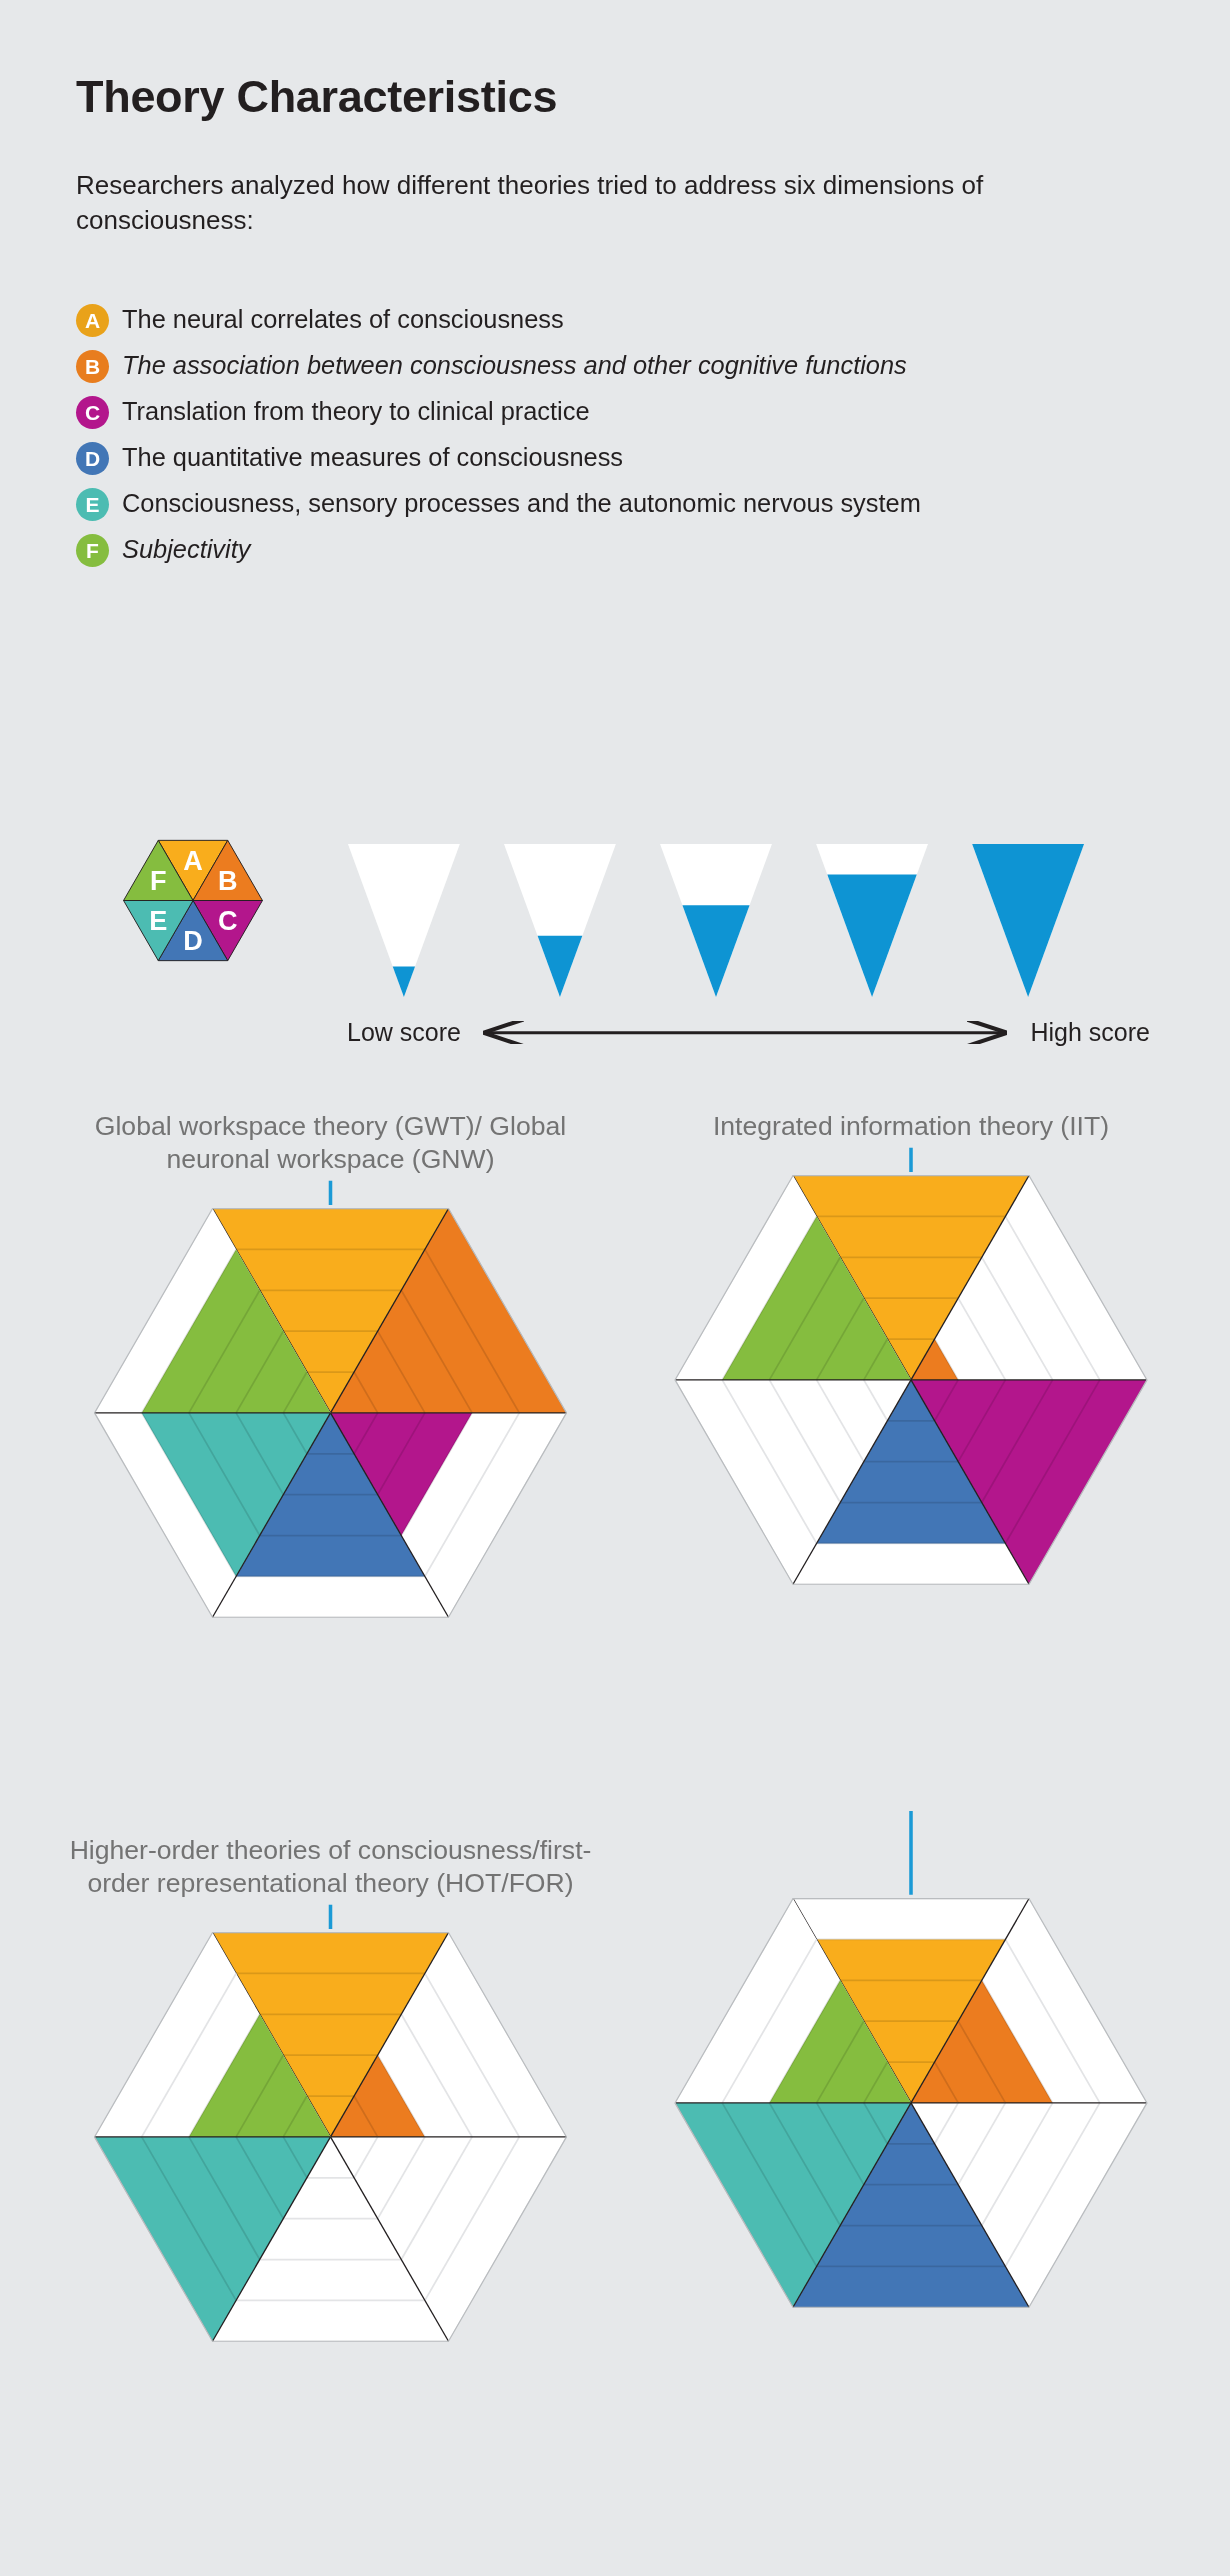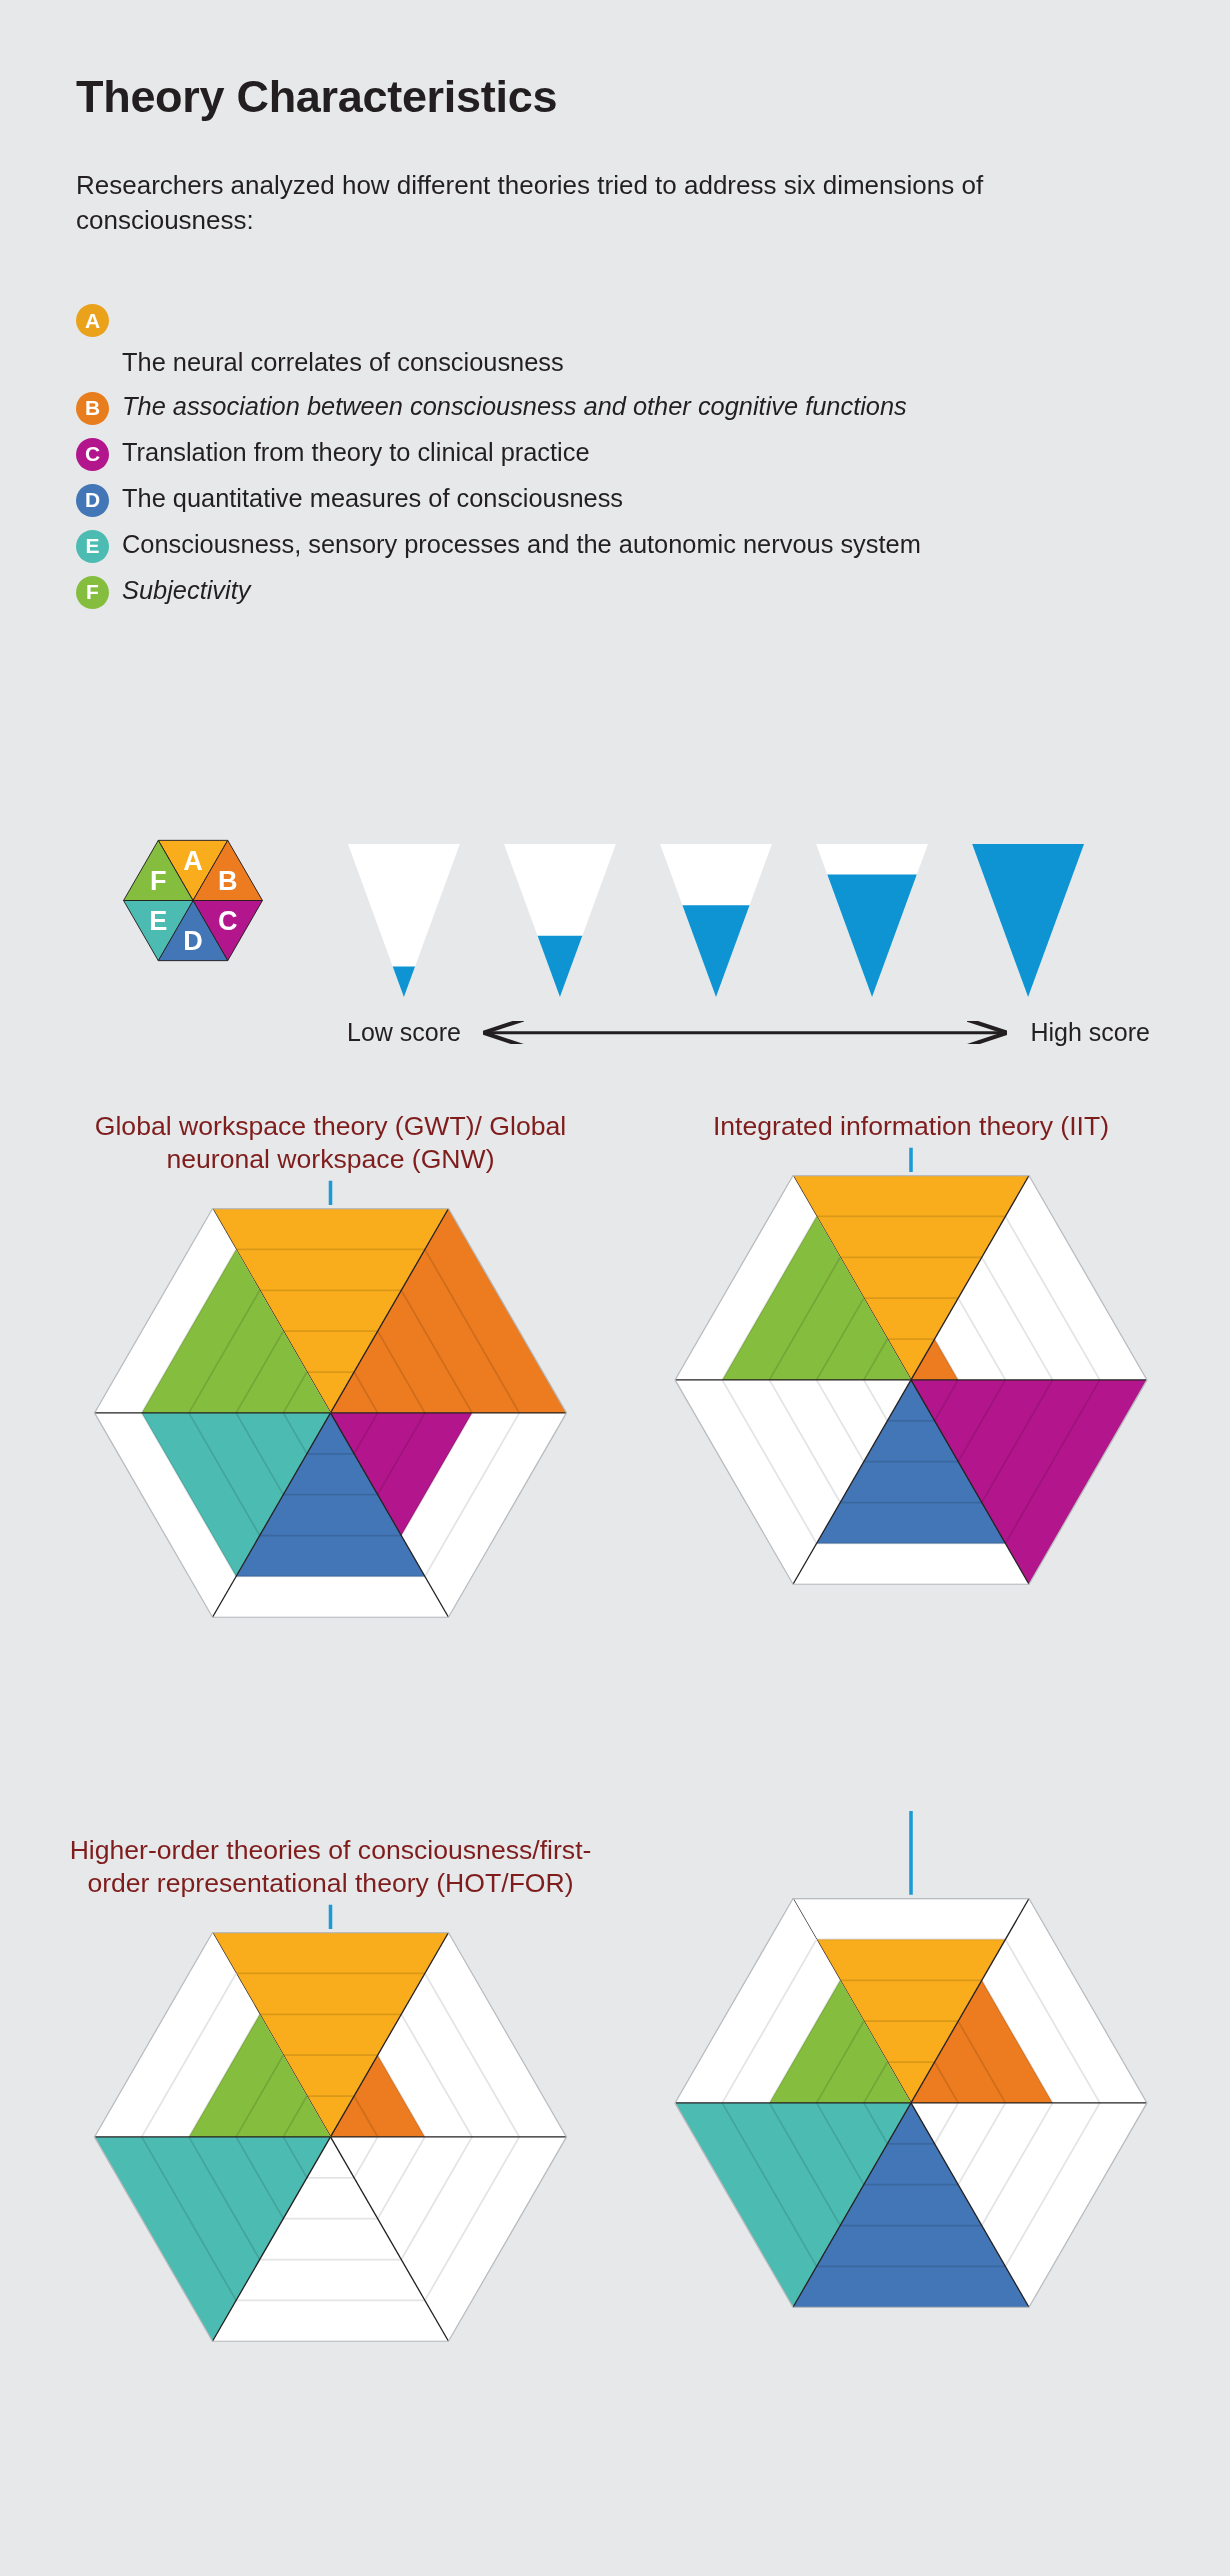--- a/index.html
+++ b/index.html
@@ -45,37 +45,37 @@
   .scale-labels{
     position:absolute;left:347px;top:1018px;width:803px;
     display:flex;align-items:center;justify-content:flex-end;
   }
   .scale-label{font-size:25px;color:#231f20;white-space:nowrap;}
   .arrow-wrap{flex:1;margin:0 16.5px;display:flex;align-items:center;}
 
   
   .chart{position:absolute;}
   .chart-title{
-    text-align:center;font-size:26.6px;line-height:1.24;color:#7f1d1d;
+    text-align:center;font-size:26.6px;line-height:1.24;color:#737373;
   }
   .chart-svg{display:block;margin:0 auto;}
   .stem{display:block;margin:0 auto;}
 </style>
 </head>
 <body>
 
 <div class="page">
 
   <div class="title">Theory Characteristics</div>
   <div class="intro">Researchers analyzed how different theories tried to address six dimensions of consciousness:</div>
 
   <div class="legend" id="legend">
       <div class="legend-item">
         <div class="badge" style="background: rgb(233, 162, 26);">A</div>
-        <div class="legend-text" style="max-width: 1003px; margin-top: 43px;">The neural correlates of consciousness</div>
+        <div class="legend-text" style="max-width: 1003px;">The neural correlates of consciousness</div>
       </div>
       <div class="legend-item">
         <div class="badge" style="background: rgb(232, 125, 30);">B</div>
         <div class="legend-text" style="max-width: 1003px; font-style: italic;">The association between consciousness and other cognitive functions</div>
       </div>
       <div class="legend-item">
         <div class="badge" style="background: rgb(179, 22, 140);">C</div>
         <div class="legend-text" style="max-width: 1003px;">Translation from theory to clinical practice</div>
       </div>
       <div class="legend-item">

